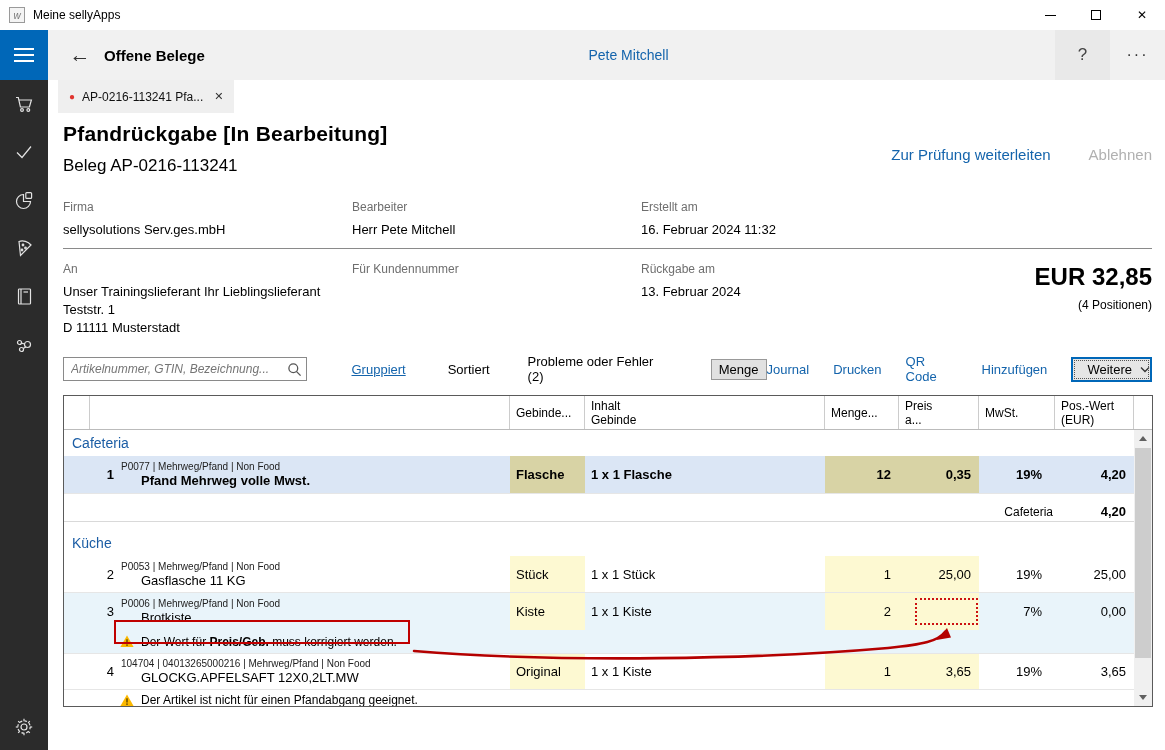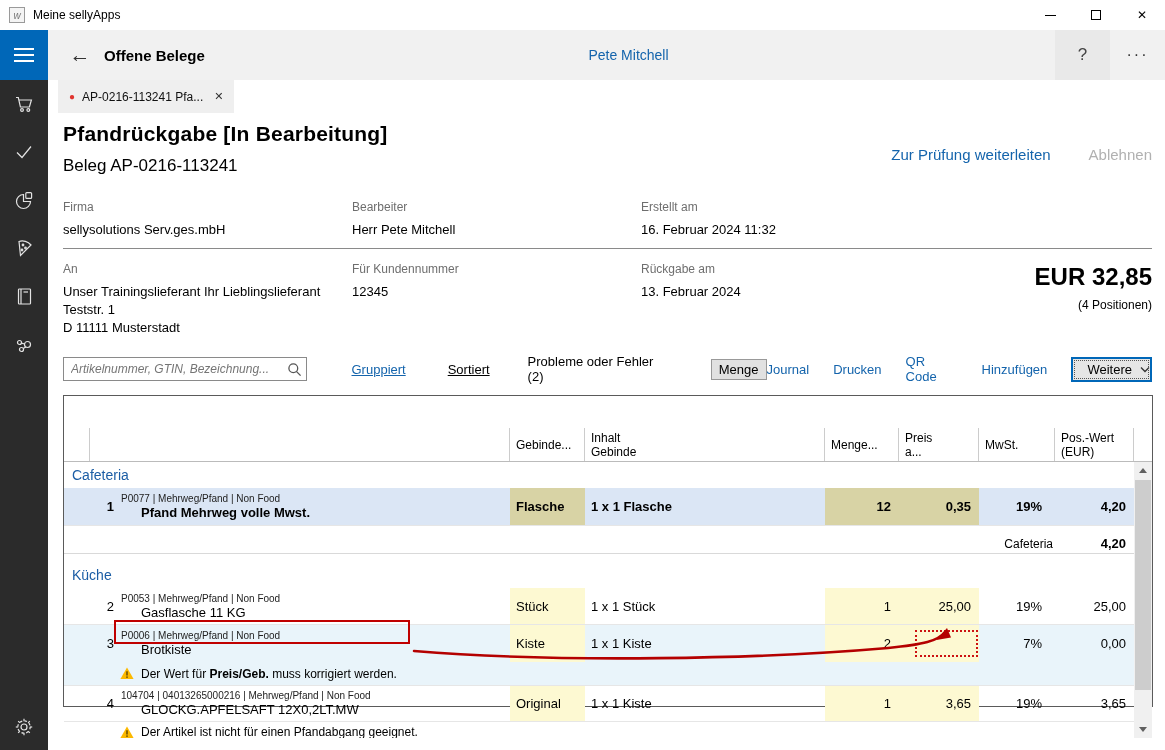--- a/index.html
+++ b/index.html
@@ -61,30 +61,30 @@
 
   
   .toolbar { margin-top:17px; display:flex; align-items:center; width:1089px; }
   .searchbox { width:247px; height:24px; border:1px solid #8a8a8a; display:flex; align-items:center; background:#fff; }
   .searchbox input { flex:1; border:none; outline:none; font-size:12px; font-style:italic; color:#666; padding:0 4px 0 7px; background:transparent; font-family:inherit; min-width:0; }
   .search-icon { width:22px; display:flex; justify-content:center; }
   .tb-link { font-size:13px; }
   .lk-blue { color:#1464ac; }
   .lk-underline { text-decoration:underline; }
   .gruppiert { margin-left:45px; }
-  .sortiert { margin-left:42px;text-decoration:underline; }
+  .sortiert { margin-left:42px; }
   .probleme { margin-left:38px; }
   .tools-btn { margin-left:40px; background:#e1e1e1; border:1px solid #999; font-size:13px; padding:2px 7px; }
   .tb-right { margin-left:auto; display:flex; align-items:center; gap:24px; }
   .weitere-btn { width:84px; height:25px; border:2px solid #0067b8; background:#e6e6e6; display:flex; align-items:center; justify-content:flex-end; gap:8px; font-size:13px; position:relative; }
   .weitere-btn .focus-dots { position:absolute; inset:1px; border:1px dotted #555; pointer-events:none; }
 
   
   .table { margin-top:11px; width:1090px; height:312px; border:1px solid #5a5a5a; }
-  .thead { display:grid; grid-template-columns:26px 420px 75px 240px 74px 80px 76px 79px 18px; height:34px; border-bottom:1px solid #bbb; font-size:12px;margin-top:32px; }
+  .thead { display:grid; grid-template-columns:26px 420px 75px 240px 74px 80px 76px 79px 18px; height:34px; border-bottom:1px solid #bbb; font-size:12px; }
   .th { border-right:1px solid #ccc; padding:3px 0 0 6px; white-space:pre-line; line-height:14px; display:flex; align-items:flex-start; }
   .th.center { align-items:center; padding-top:0; }
   .th:last-child { border-right:none; }
   .tbody { position:relative; height:276px; overflow:hidden; }
   .rows-area { width:1072px; }
   .grow { display:grid; grid-template-columns:26px 420px 75px 240px 74px 80px 76px 79px; }
   .group-label { height:26px; display:flex; align-items:center; padding-left:8px; color:#1b5da5; font-size:14px; }
   .g2 { margin-top:8px; }
   .item-row { position:relative; }
   .row-sel { background:#dbe6f5; }
@@ -266,21 +266,20 @@
       </div>
       <div class="frow frow2">
         <div>
           <div class="flabel">An</div>
           <div class="fvalue">Unser Trainingslieferant Ihr Lieblingslieferant
 Teststr. 1
 D 11111 Musterstadt</div>
         </div>
         <div>
           <div class="flabel">Für Kundennummer</div>
-          <div class="fvalue">12345</div>
         </div>
         <div>
           <div class="flabel">Rückgabe am</div>
           <div class="fvalue">13. Februar 2024</div>
         </div>
       </div>
     </div>
 
     <div class="totals">
       <div class="total-amount">EUR 32,85</div>

